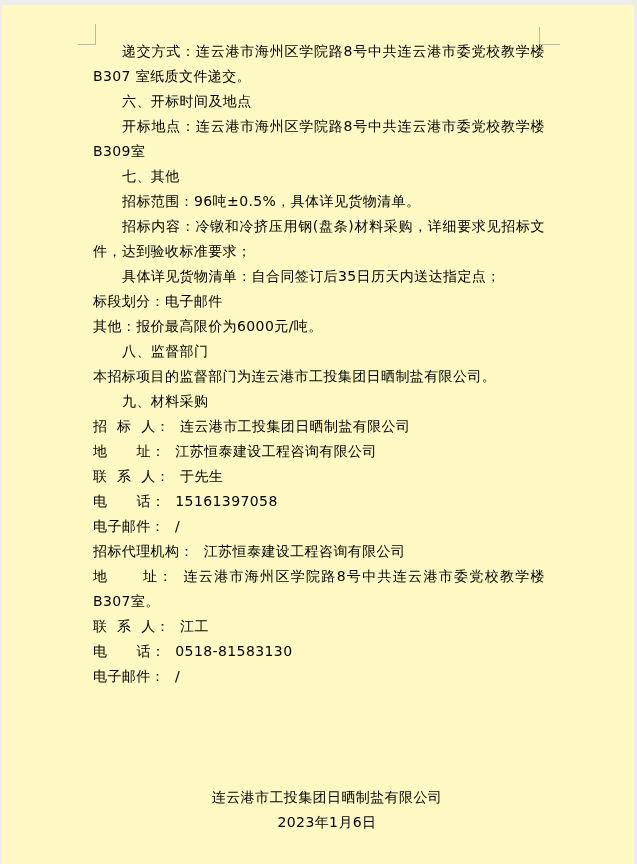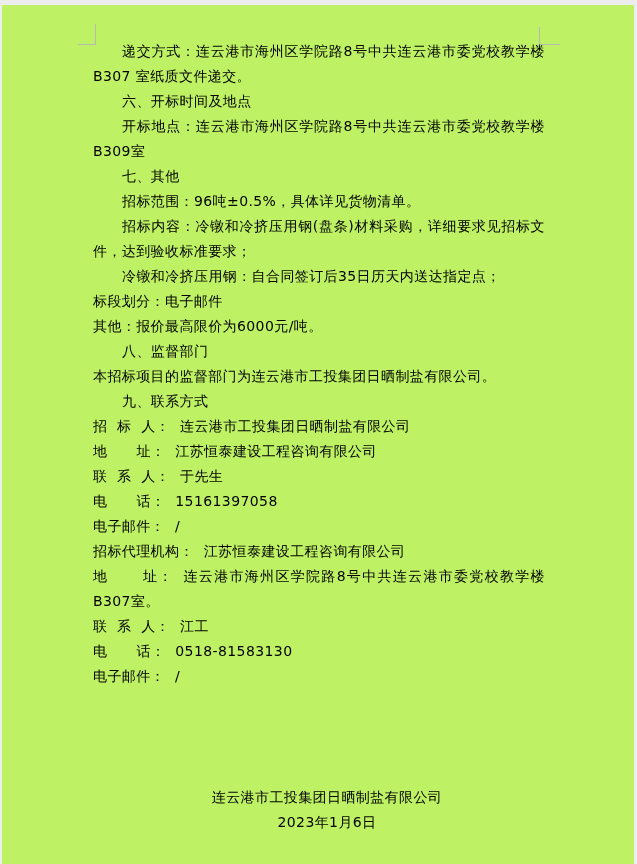--- a/index.html
+++ b/index.html
@@ -5,21 +5,21 @@
   html, body {
     margin: 0; padding: 0;
     width: 637px; height: 864px;
     overflow: hidden;
     background: #ededed;
     font-family: "DejaVu Sans", sans-serif;
   }
   .page {
     position: absolute;
     left: 2px; right: 3px; top: 5px; bottom: 0;
-    background: #bef264;
+    background: #fef9c3;
   }
   
   .crop-tl {
     position: absolute; left: 76px; top: 19px;
     width: 17px; height: 20px;
     border-right: 1px solid var(--crop-mark, #b8b8b8);
     border-bottom: 1px solid var(--crop-mark, #b8b8b8);
   }
   .crop-tr {
     position: absolute; left: 537px; top: 22px;
@@ -58,26 +58,26 @@
   <div class="crop-tl"></div>
   <div class="crop-tr"></div>
 
   <div class="content">
     <p class="indent">递交方式：连云港市海州区学院路8号中共连云港市委党校教学楼 B307 室纸质文件递交。</p>
     <p class="indent">六、开标时间及地点</p>
     <p class="indent">开标地点：连云港市海州区学院路8号中共连云港市委党校教学楼B309室</p>
     <p class="indent">七、其他</p>
     <p class="indent">招标范围：96吨±0.5%，具体详见货物清单。</p>
     <p class="indent">招标内容：冷镦和冷挤压用钢(盘条)材料采购，详细要求见招标文件，达到验收标准要求；</p>
-    <p class="indent">冷镦和冷挤压用钢：自合同签订后35日历天内送达指定点；</p>
+    <p class="indent">具体详见货物清单：自合同签订后35日历天内送达指定点；</p>
     <p>标段划分：电子邮件</p>
     <p>其他：报价最高限价为6000元/吨。</p>
     <p class="indent">八、监督部门</p>
     <p>本招标项目的监督部门为连云港市工投集团日晒制盐有限公司。</p>
-    <p class="indent">九、联系方式</p>
+    <p class="indent">九、材料采购</p>
 
     <p><span class="lbl">招  标  人：</span><span class="val">连云港市工投集团日晒制盐有限公司</span></p>
     <p><span class="lbl">地      址：</span><span class="val">江苏恒泰建设工程咨询有限公司</span></p>
     <p><span class="lbl">联  系  人：</span><span class="val">于先生</span></p>
     <p><span class="lbl">电      话：</span><span class="val">15161397058</span></p>
     <p><span class="lbl">电子邮件：</span><span class="val">/</span></p>
     <p><span class="lbl">招标代理机构：</span><span class="val">江苏恒泰建设工程咨询有限公司</span></p>
     <p><span class="lbl">地      址：</span><span class="val">连云港市海州区学院路8号中共连云港市委党校教学楼B307室。</span></p>
     <p><span class="lbl">联  系  人：</span><span class="val">江工</span></p>
     <p><span class="lbl">电      话：</span><span class="val">0518-81583130</span></p>

